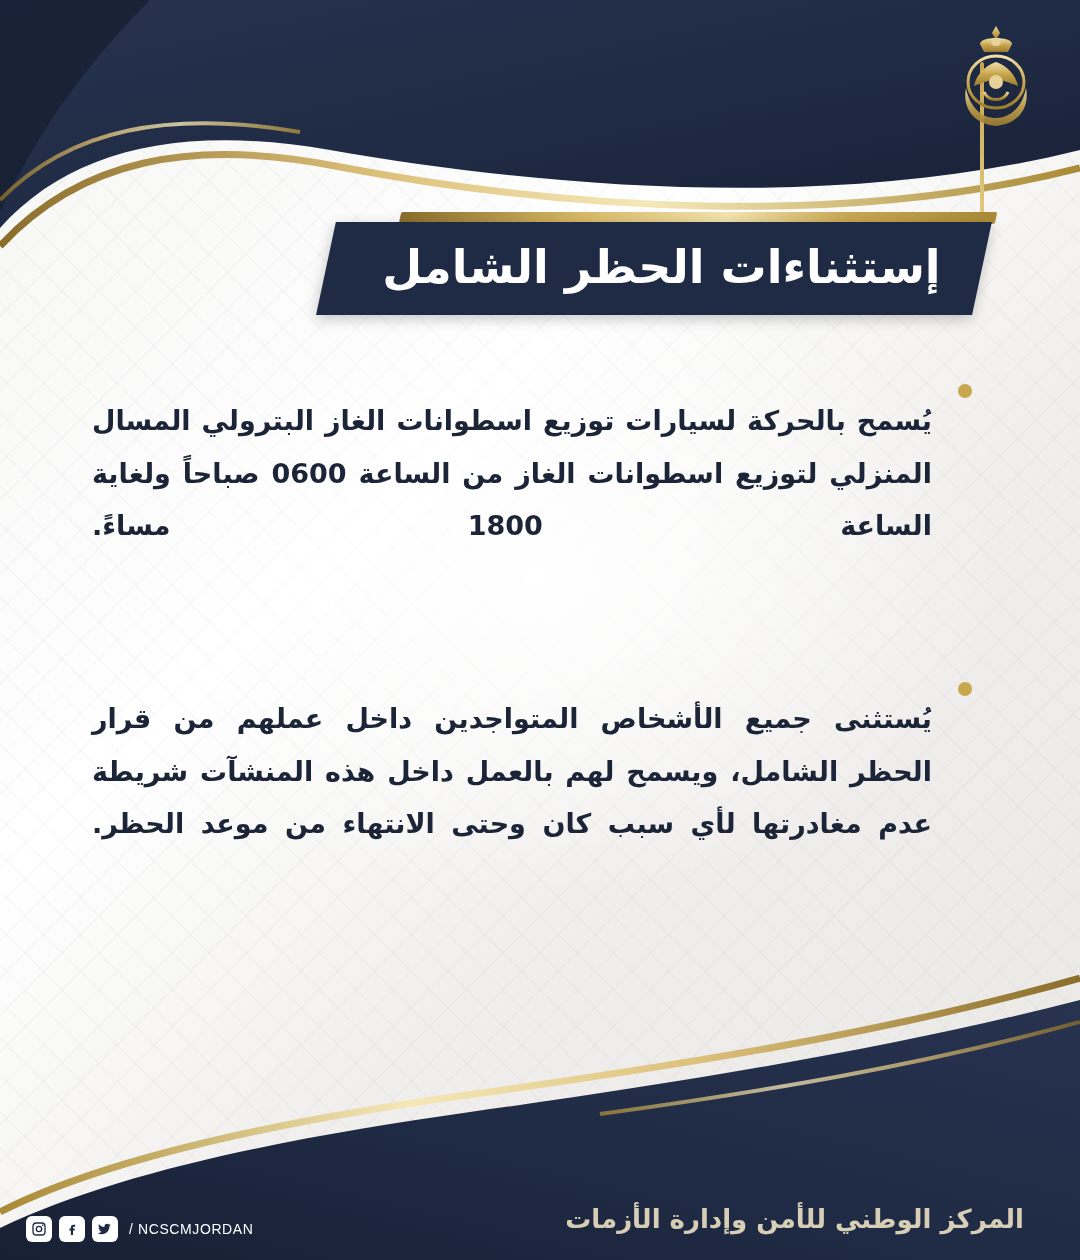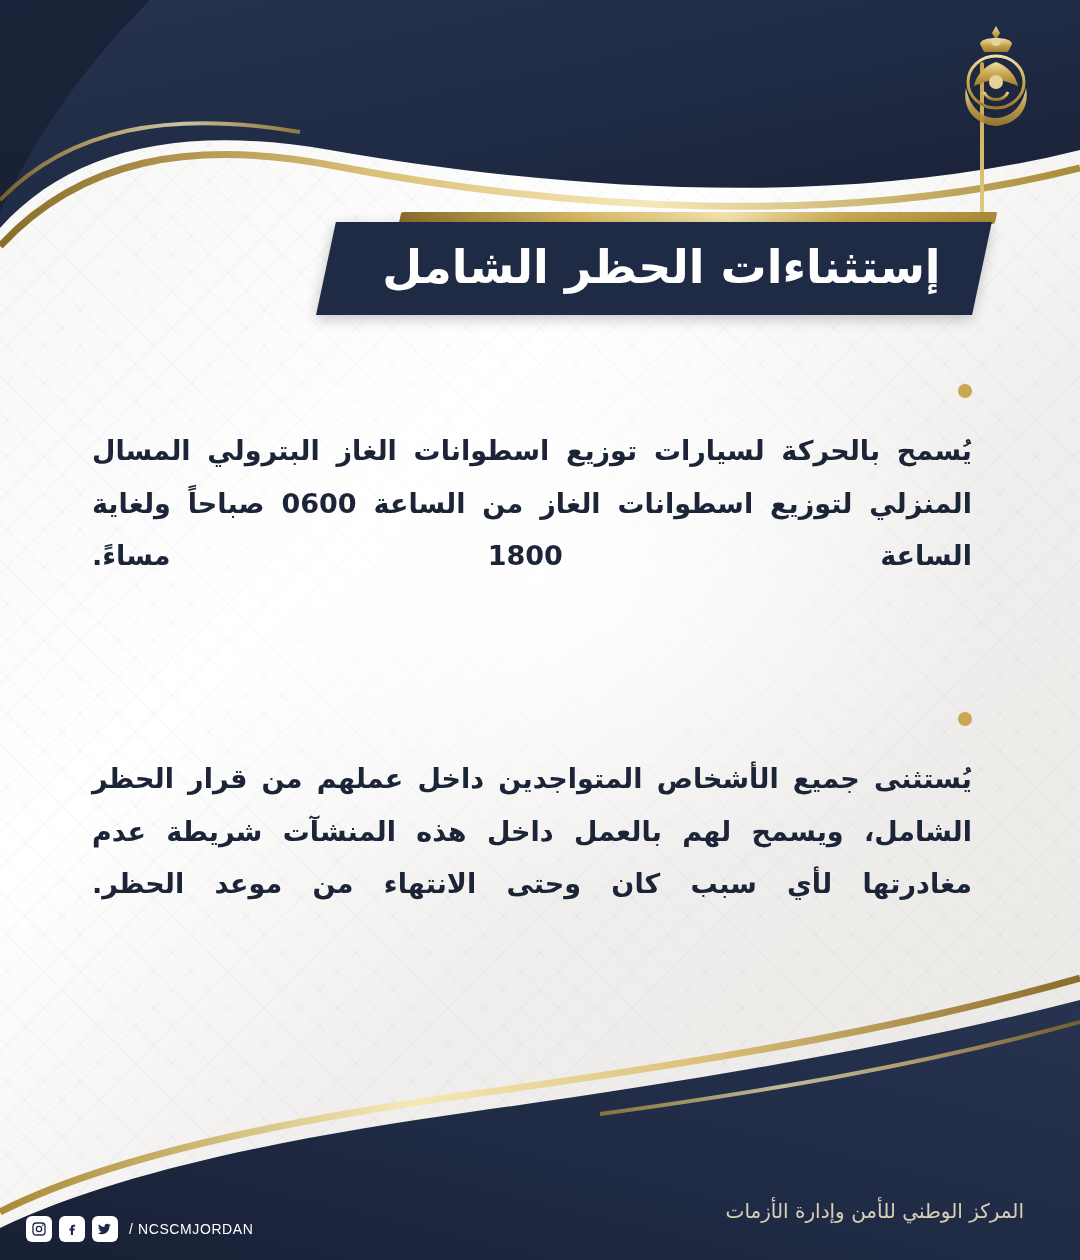--- a/index.html
+++ b/index.html
@@ -123,21 +123,21 @@
   
   .content {
     position: absolute;
     top: 368px;
     right: 108px;
     width: 880px;
     z-index: 5;
   }
   .bullet-row {
     display: flex;
-    flex-direction: column;
+    flex-direction: row;
     align-items: flex-start;
     margin-bottom: 86px;
   }
   .bullet-dot {
     flex: 0 0 auto;
     width: 14px;
     height: 14px;
     border-radius: 50%;
     background: #c9a74f;
     margin-top: 16px;
@@ -179,25 +179,25 @@
   .handle {
     color: #ffffff;
     font-size: 14px;
     font-family: "Liberation Sans", sans-serif;
     letter-spacing: 0.6px;
     margin-left: 4px;
   }
   .footer-logo {
     position: absolute;
     right: 56px;
-    bottom: 37px;
+    bottom: 26px;
     z-index: 7;
     color: #e7dcc0;
-    font-size: 20px;
-    font-weight: normal;
+    font-size: 26px;
+    font-weight: bold;
     opacity: 0.92;
     letter-spacing: 1px;
   }
 </style>
 </head>
 <body>
 
 <div class="poster">
 
   <div class="texture"></div>

